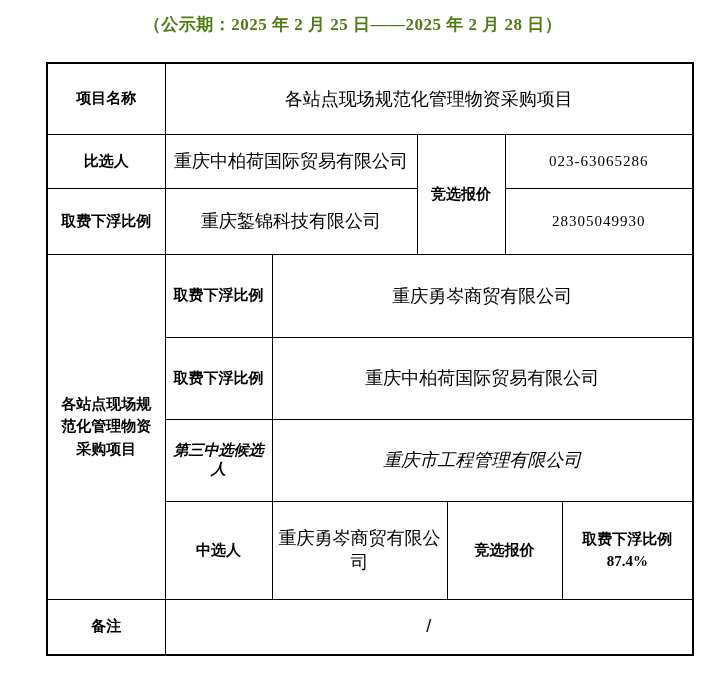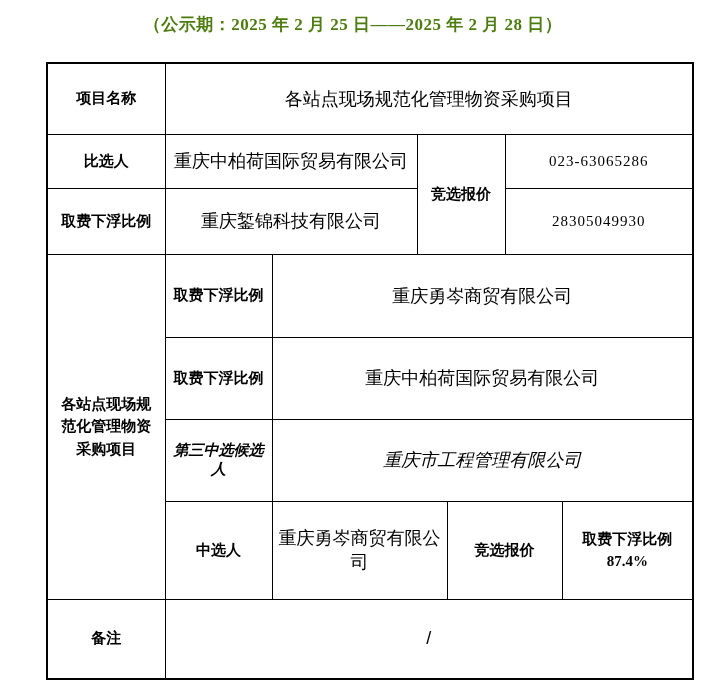--- a/index.html
+++ b/index.html
@@ -62,21 +62,21 @@
     line-height: 1.5;
     font-family: Liberation Serif, serif;
   }
   tr.r1 { height: 71px; }
   tr.r2 { height: 54px; }
   tr.r3 { height: 66px; }
   tr.r4 { height: 83px; }
   tr.r5 { height: 82px; }
   tr.r6 { height: 82px; font-style: italic; }
   tr.r7 { height: 98px; }
-  tr.r8 { height: 80px; }
+  tr.r8 { height: 56px; }
 </style>
 </head>
 <body>
 
 <div class="page">
 
   <div class="doc-title">（公示期：2025 年 2 月 25 日——2025 年 2 月 28 日）</div>
 
   <table class="announce">
     <colgroup>

